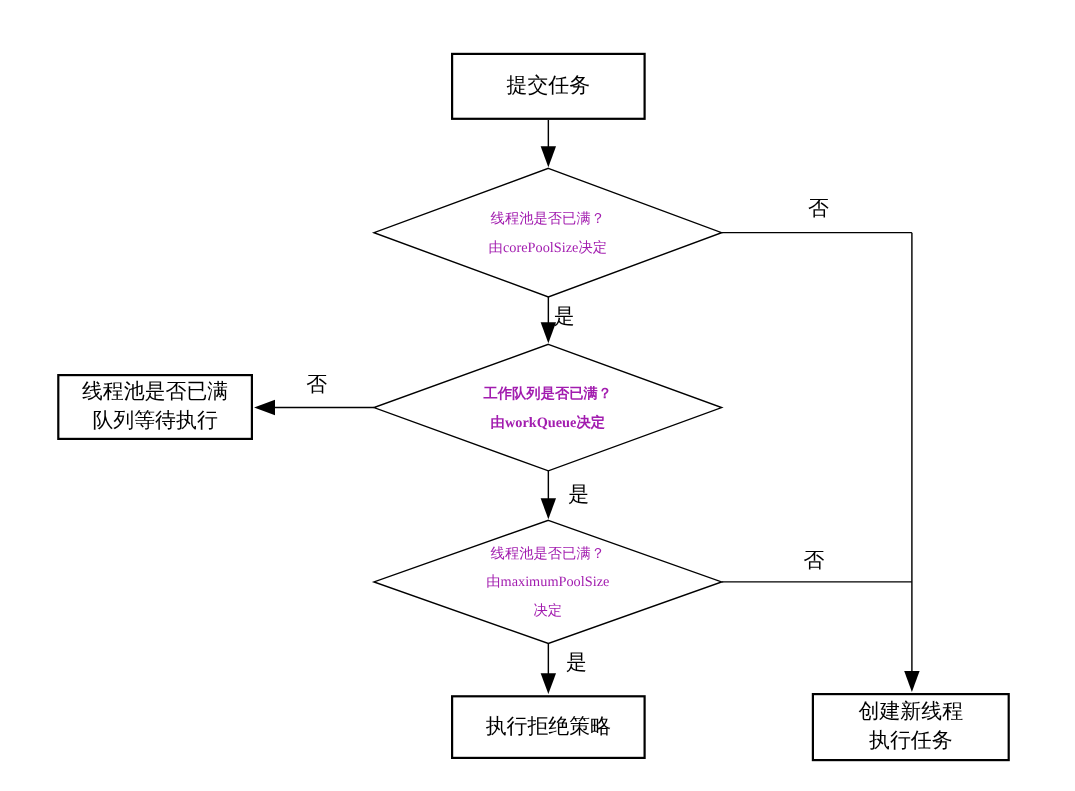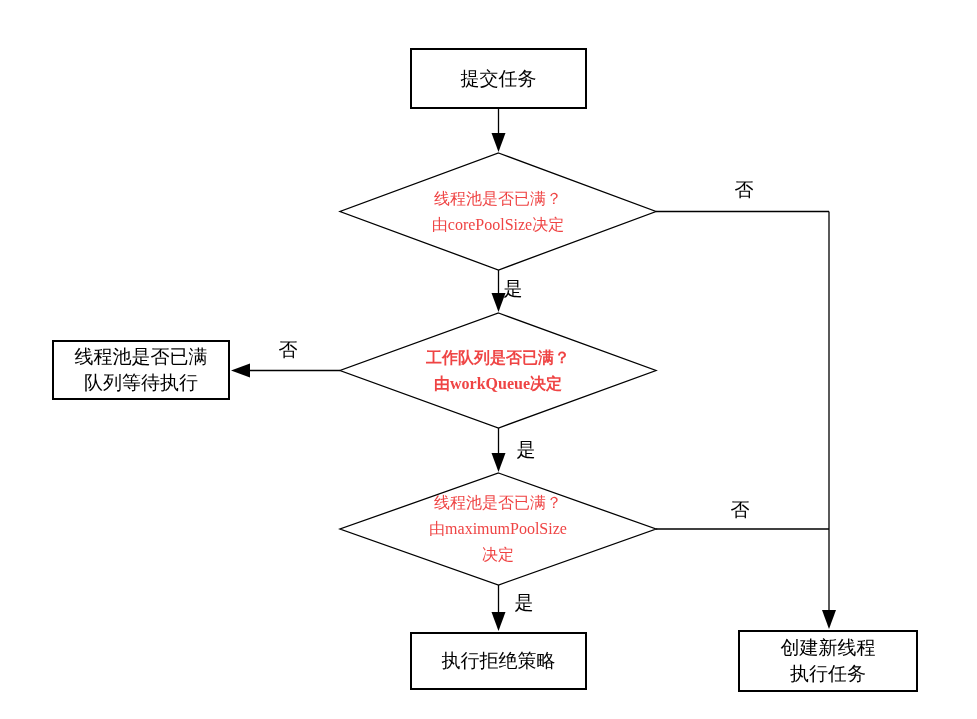--- a/index.html
+++ b/index.html
@@ -33,23 +33,23 @@
   .node-text {
     font-size: 19px;
     line-height: 26px;
     color: #000000;
     white-space: pre-line;
     text-align: center;
   }
   .diamond-text {
     position: absolute;
     transform: translate(-50%, -50%);
-    font-size: 16px;
+    font-size: 13px;
     line-height: 26px;
-    color: #ef4444;
+    color: #a21caf;
     white-space: pre-line;
     text-align: center;
   }
   .edge-label {
     position: absolute;
     transform: translate(-50%, -50%);
     font-size: 19px;
     line-height: 22px;
     color: #000000;
   }

